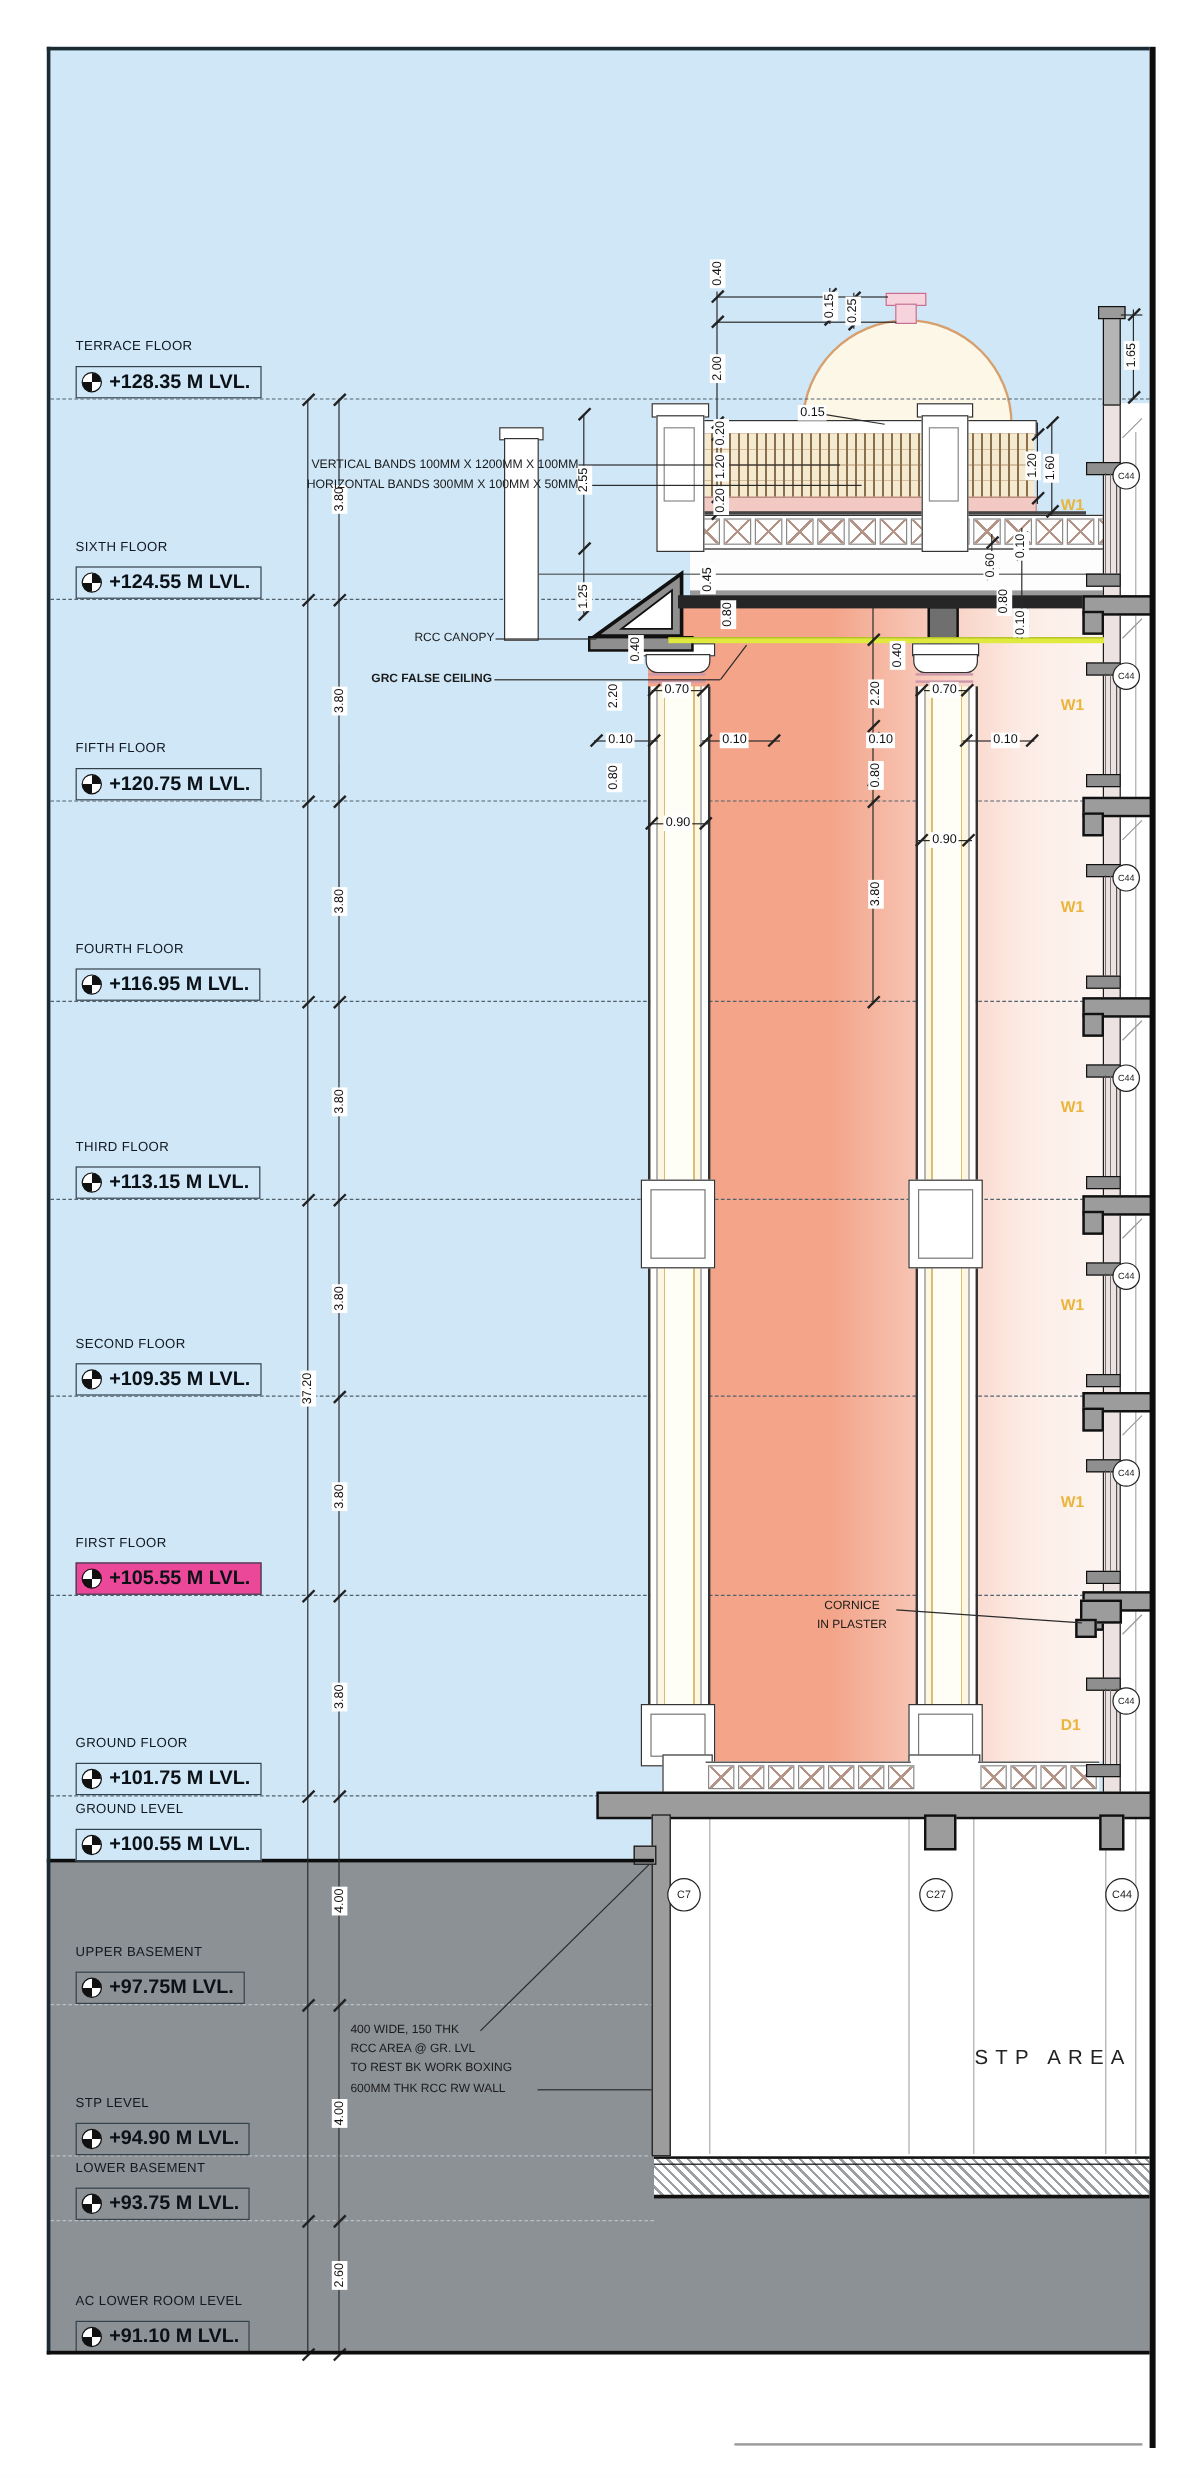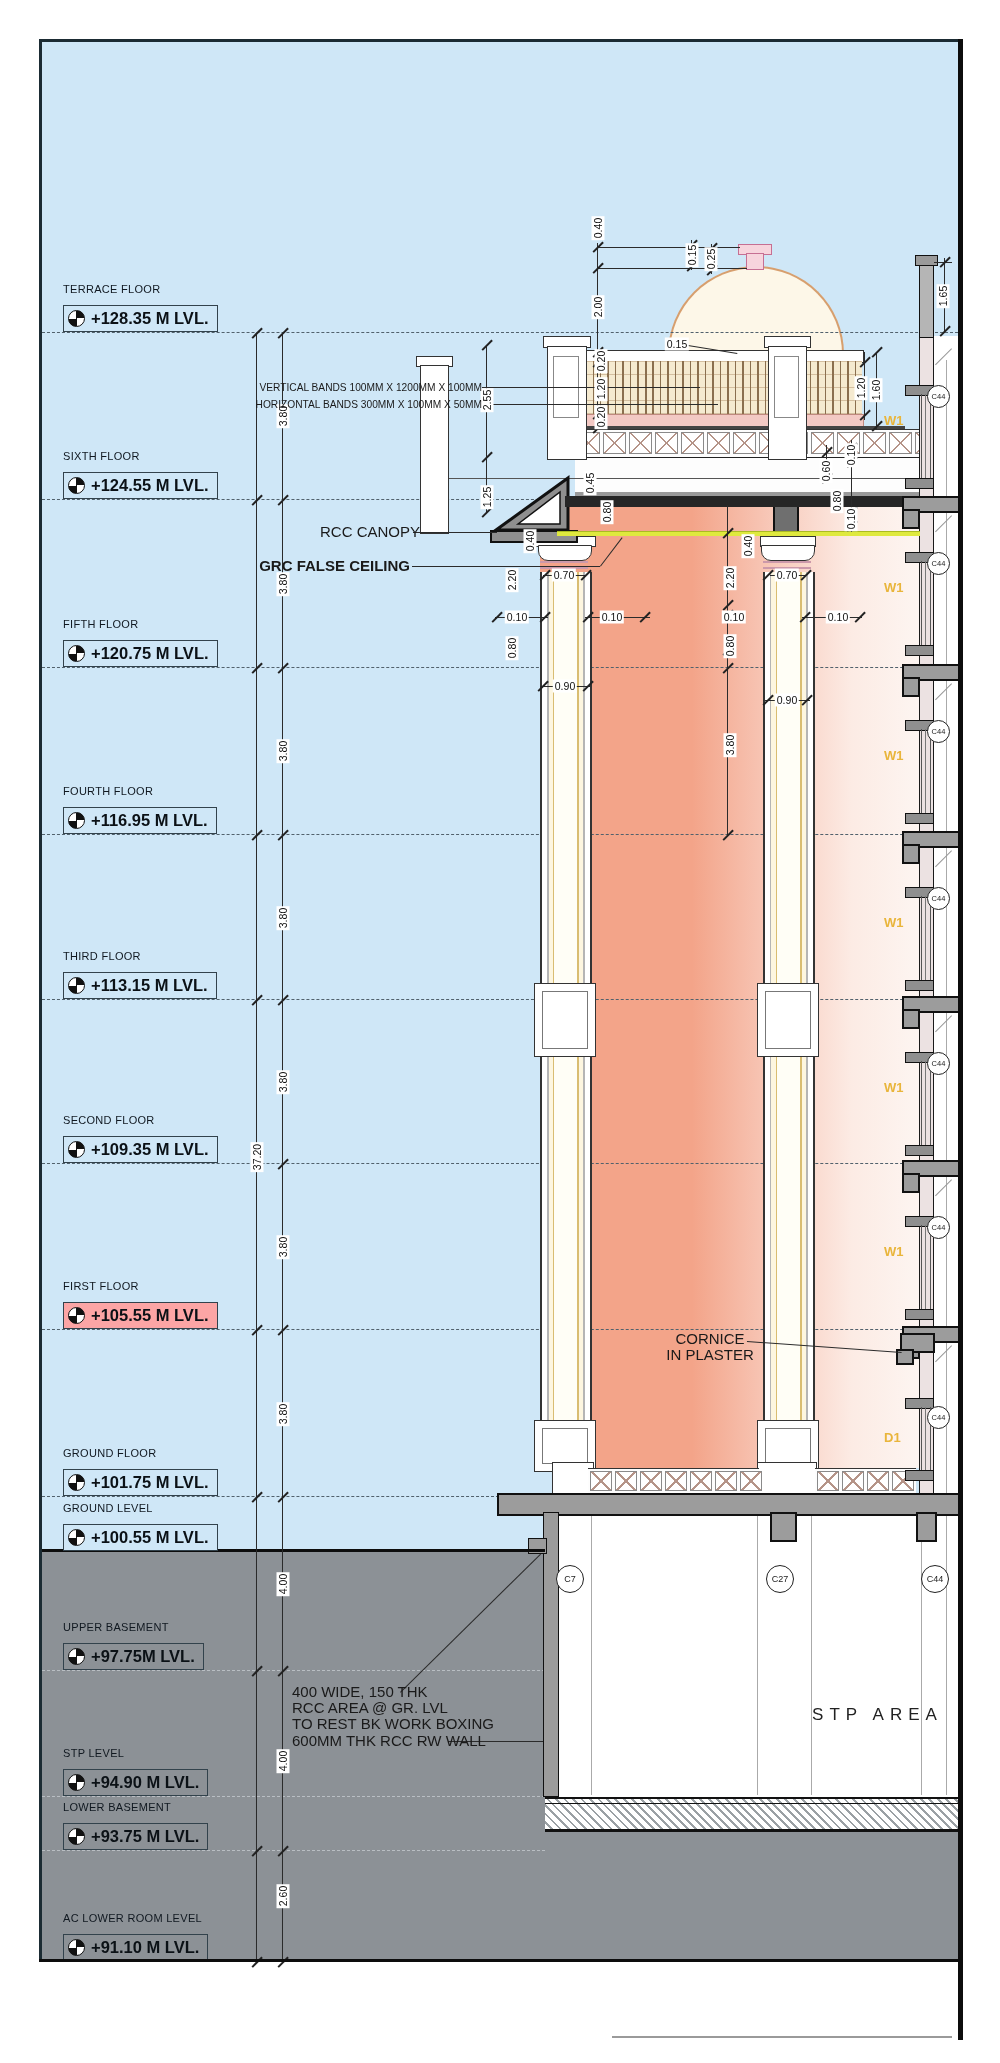--- a/index.html
+++ b/index.html
@@ -12,21 +12,21 @@
   .tick{width:14px;height:1.6px;background:#222;transform:translate(-50%,-50%) rotate(-45deg);z-index:9;}
   .flname{font-size:11px;color:#101820;letter-spacing:.3px;z-index:10;white-space:nowrap;}
   .flbox{display:inline-flex;align-items:center;gap:6px;border:1.2px solid #32424c;
          height:25px;padding:0 8px 0 4px;z-index:10;white-space:nowrap;}
   .flbox b{font-size:16.5px;color:#0b1116;}
   .lvlicon{width:15px;height:15px;border-radius:50%;border:1.5px solid #111;flex:0 0 auto;
      background:conic-gradient(#111 0 90deg,#fff 90deg 180deg,#111 180deg 270deg,#fff 270deg 360deg);}
   .ylab{font-size:13px;font-weight:bold;color:#e9b53b;z-index:9;white-space:nowrap;}
   .circ{border-radius:50%;background:#fff;border:1px solid #222;color:#222;
         display:flex;align-items:center;justify-content:center;z-index:9;}
-  .note{font-size:15px;color:#1a1a1a;z-index:10;white-space:nowrap;line-height:16px;}
+  .note{font-size:10px;color:#1a1a1a;z-index:10;white-space:nowrap;line-height:16px;}
   .xcell{flex:0 0 20px;border:1px solid #8a8a8a;background:
      linear-gradient(45deg,transparent calc(50% - 1px),#b59488 calc(50% - 1px) calc(50% + 1px),transparent calc(50% + 1px)),
      linear-gradient(-45deg,transparent calc(50% - 1px),#b59488 calc(50% - 1px) calc(50% + 1px),transparent calc(50% + 1px)),#fff;}
   .xband{display:flex;gap:3px;padding:2px;border-top:1.5px solid #333;border-bottom:1.5px solid #333;background:#fdfdfd;z-index:6;}
   #title{font-size:47px;color:#101010;letter-spacing:1px;z-index:10;text-align:right;width:350px;}
 </style>
 </head>
 <body>
 
 <div id="sheet">
@@ -244,21 +244,21 @@
     <div class="abs" style="left: 42px; top: 1163px; width: 916px; height: 0px; z-index: 5; border-top: 1.6px dashed rgb(81, 97, 108);"></div>
     <div class="abs flname" style="left: 63px; top: 1114px;">SECOND FLOOR</div>
     <div class="abs flbox" style="left: 63px; top: 1136px; background: rgb(207, 231, 247);">
       <span class="lvlicon"></span>
       <b>+109.35 M LVL.</b>
     </div>
     <div class="abs tick" style="left: 257px; top: 1164px;"></div>
     <div class="abs tick" style="left: 283px; top: 1164px;"></div>
     <div class="abs" style="left: 42px; top: 1329px; width: 916px; height: 0px; z-index: 5; border-top: 1.6px dashed rgb(81, 97, 108);"></div>
     <div class="abs flname" style="left: 63px; top: 1280px;">FIRST FLOOR</div>
-    <div class="abs flbox" style="left: 63px; top: 1302px; background: #fca5a5;">
+    <div class="abs flbox" style="left: 63px; top: 1302px; background: #ec4899;">
       <span class="lvlicon"></span>
       <b>+105.55 M LVL.</b>
     </div>
     <div class="abs tick" style="left: 257px; top: 1330px;"></div>
     <div class="abs tick" style="left: 283px; top: 1330px;"></div>
     <div class="abs" style="left: 42px; top: 1496px; width: 916px; height: 0px; z-index: 5; border-top: 1.6px dashed rgb(81, 97, 108);"></div>
     <div class="abs flname" style="left: 63px; top: 1447px;">GROUND FLOOR</div>
     <div class="abs flbox" style="left: 63px; top: 1469px; background: rgb(207, 231, 247);">
       <span class="lvlicon"></span>
       <b>+101.75 M LVL.</b>

